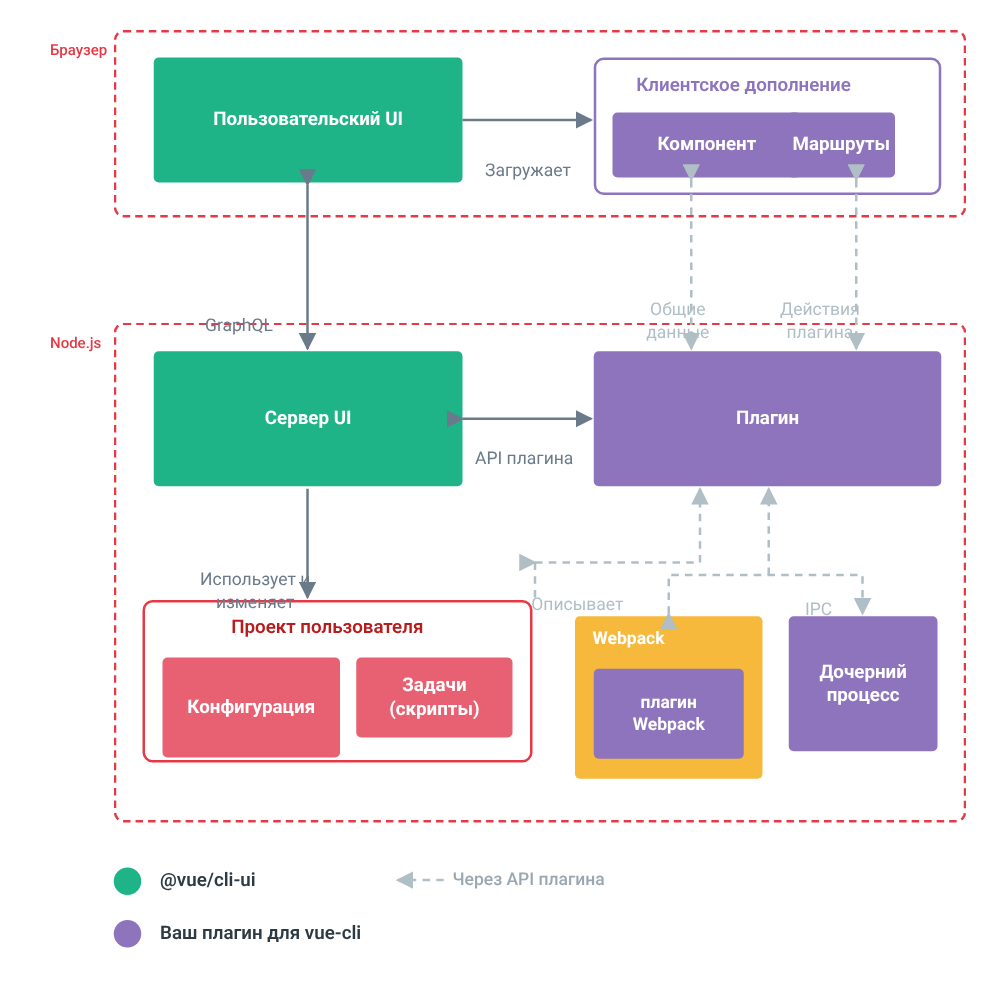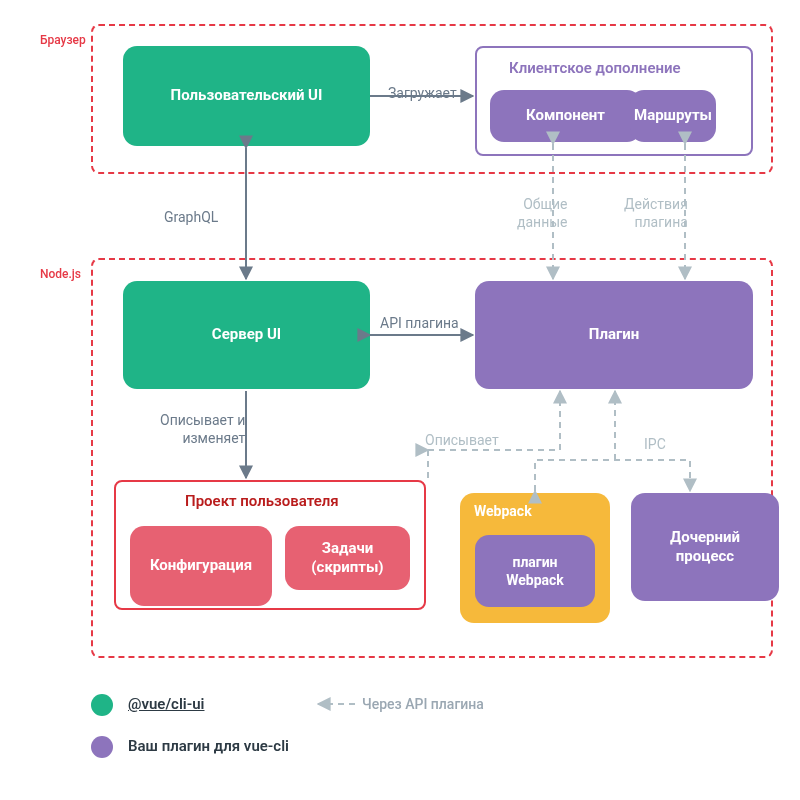--- a/index.html
+++ b/index.html
@@ -8,21 +8,21 @@
     background: #ffffff;
     width: 800px;
     height: 800px;
     position: relative;
   }
   .box {
     position: absolute;
     display: flex;
     align-items: center;
     justify-content: center;
-    border-radius: 14px;
+    border-radius: 4px;
     color: #fff;
     font-weight: 700;
     font-size: 15px;
     text-align: center;
     line-height: 1.3;
     padding: 6px;
   }
   .green { background: #1fb487; }
   .purple { background: #8d74bc; }
   .pink { background: #e76172; }
@@ -59,22 +59,23 @@
   .box-title-purple {
     position: absolute;
     color: #8d74bc;
     font-size: 15px;
     font-weight: 600;
   }
   .edge-label {
     position: absolute;
     color: #6b7a8a;
     font-size: 14px;
-    text-align: right;
+    text-align: center;
     line-height: 1.25;
+    margin-top: 44px;
   }
   .edge-label.light { color: #b0bec5; }
   .legend-circle {
     position: absolute;
     width: 22px;
     height: 22px;
     border-radius: 50%;
   }
   .legend-text {
     position: absolute;
@@ -147,46 +148,46 @@
 
 <div class="box yellow" style="left:460px; top:493px; width:150px; height:130px; align-items:flex-start; justify-content:flex-start; padding:12px 14px;">
 </div>
 <div class="yellow-label" style="left:474px; top:503px;">Webpack</div>
 
 <div class="box purple" style="left:475px; top:535px; width:120px; height:72px; white-space:pre-line; font-size:14px;">
   <span>плагин
 Webpack</span>
 </div>
 
-<div class="box purple" style="left:631px; top:493px; width:148px; height:108px; white-space:pre-line;">
+<div class="box purple" style="left:631px; top:493px; width:119px; height:108px; white-space:pre-line;">
   <span>Дочерний
 процесс</span>
 </div>
 
 <div class="edge-label" style="left:388px; top:85px;">Загружает</div>
 
 <div class="edge-label" style="left:164px; top:209px;">GraphQL</div>
 
 <div class="edge-label light" style="left:517px; top:196px; white-space:pre-line;">Общие
 данные</div>
 
 <div class="edge-label light" style="left:624px; top:196px; white-space:pre-line;">Действия
 плагина</div>
 
 <div class="edge-label" style="left:380px; top:315px;">API плагина</div>
 
-<div class="edge-label" style="left:160px; top:412px; white-space:pre-line;">Описывает и
+<div class="edge-label" style="left:160px; top:412px; white-space:pre-line;">Использует и
 изменяет</div>
 
 <div class="edge-label light" style="left:425px; top:432px;">Описывает</div>
 
 <div class="edge-label light" style="left:644px; top:436px;">IPC</div>
 
 <div class="legend-circle green" style="left:91px; top:694px;"></div>
-<div class="legend-text" style="left:128px; top:695px;text-decoration:underline;">@vue/cli-ui</div>
+<div class="legend-text" style="left:128px; top:695px;">@vue/cli-ui</div>
 
 <div class="legend-circle purple" style="left:91px; top:736px;"></div>
 <div class="legend-text" style="left:128px; top:737px;">Ваш плагин для vue-cli</div>
 
 <div class="legend-text-light" style="left:362px; top:696px;">Через API плагина</div>
 
 <svg class="arrows">
   <defs>
     <marker id="arr-gray" viewBox="0 0 10 10" refX="9" refY="5" markerWidth="7" markerHeight="7" orient="auto">
       <path d="M 0 0 L 10 5 L 0 10 z" fill="#6b7a8a"></path>

